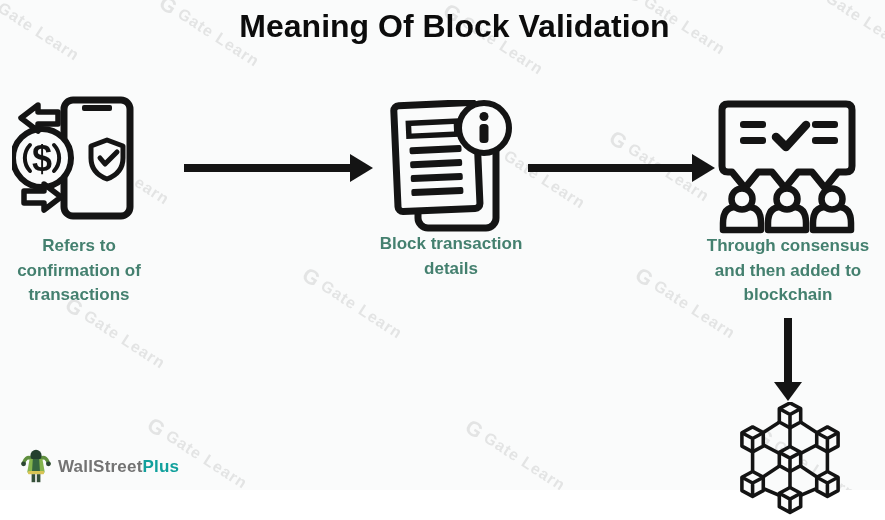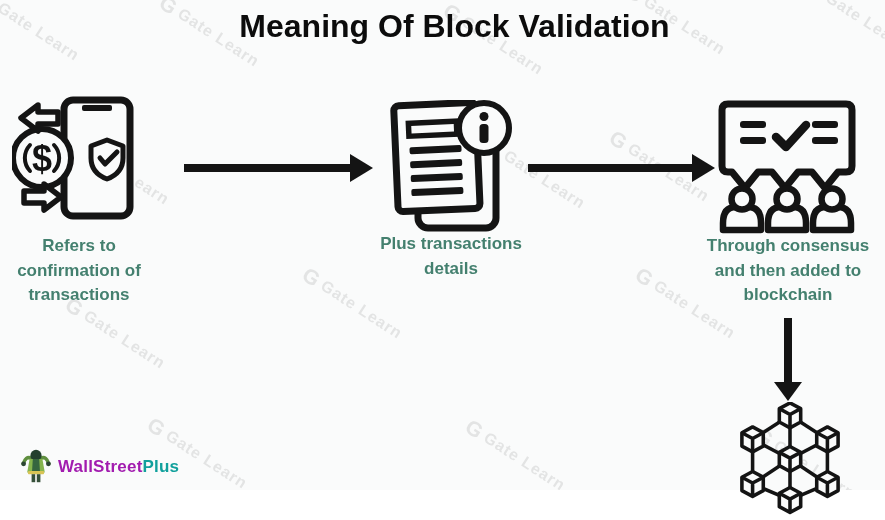--- a/index.html
+++ b/index.html
@@ -43,21 +43,21 @@
   .v-arrow { position:absolute; width:28px; }
   .v-arrow .shaft { position:absolute; top:0; left:10px; width:8px; background:#141414; }
   .v-arrow .head {
     position:absolute; left:0; width:0; height:0;
     border-left:14px solid transparent; border-right:14px solid transparent;
     border-top:19px solid #141414;
   }
 
   .logo { position:absolute; left:20px; top:447px; display:flex; align-items:center; gap:6px; }
   .logo-text { font-size:17px; font-weight:800; letter-spacing:0.2px; }
-  .logo-text .brand-primary { color:#a21caf; }
+  .logo-text .brand-primary { color:#737373; }
   .logo-text .brand-accent { color:#10a09c; }
 
   svg { display:block; }
 </style>
 </head>
 <body>
 
 <div class="canvas">
 
   <div class="wm" style="left:-28px; top:14px">
@@ -179,21 +179,21 @@
         <circle cx="71" cy="99" r="10.5"></circle>
         <path d="M97 130 v-7 q0 -16 13 -16 h12 q13 0 13 16 v7 z"></path>
         <circle cx="116" cy="99" r="10.5"></circle>
       </g>
     </svg>
   </div>
 
   <div class="step-label" style="left:-2px; top:234px; width:162px">Refers to
 confirmation of
 transactions</div>
-  <div class="step-label" style="left:366px; top:232px; width:170px">Plus transactions
+  <div class="step-label" style="left:366px; top:232px; width:170px">Block transaction
 details</div>
   <div class="step-label" style="left:688px; top:234px; width:200px">Through consensus
 and then added to
 blockchain</div>
 
   <div class="v-arrow" style="left:774px; top:318px; height:84px">
     <div class="shaft" style="height:64px"></div>
     <div class="head" style="top:64px"></div>
   </div>
 

